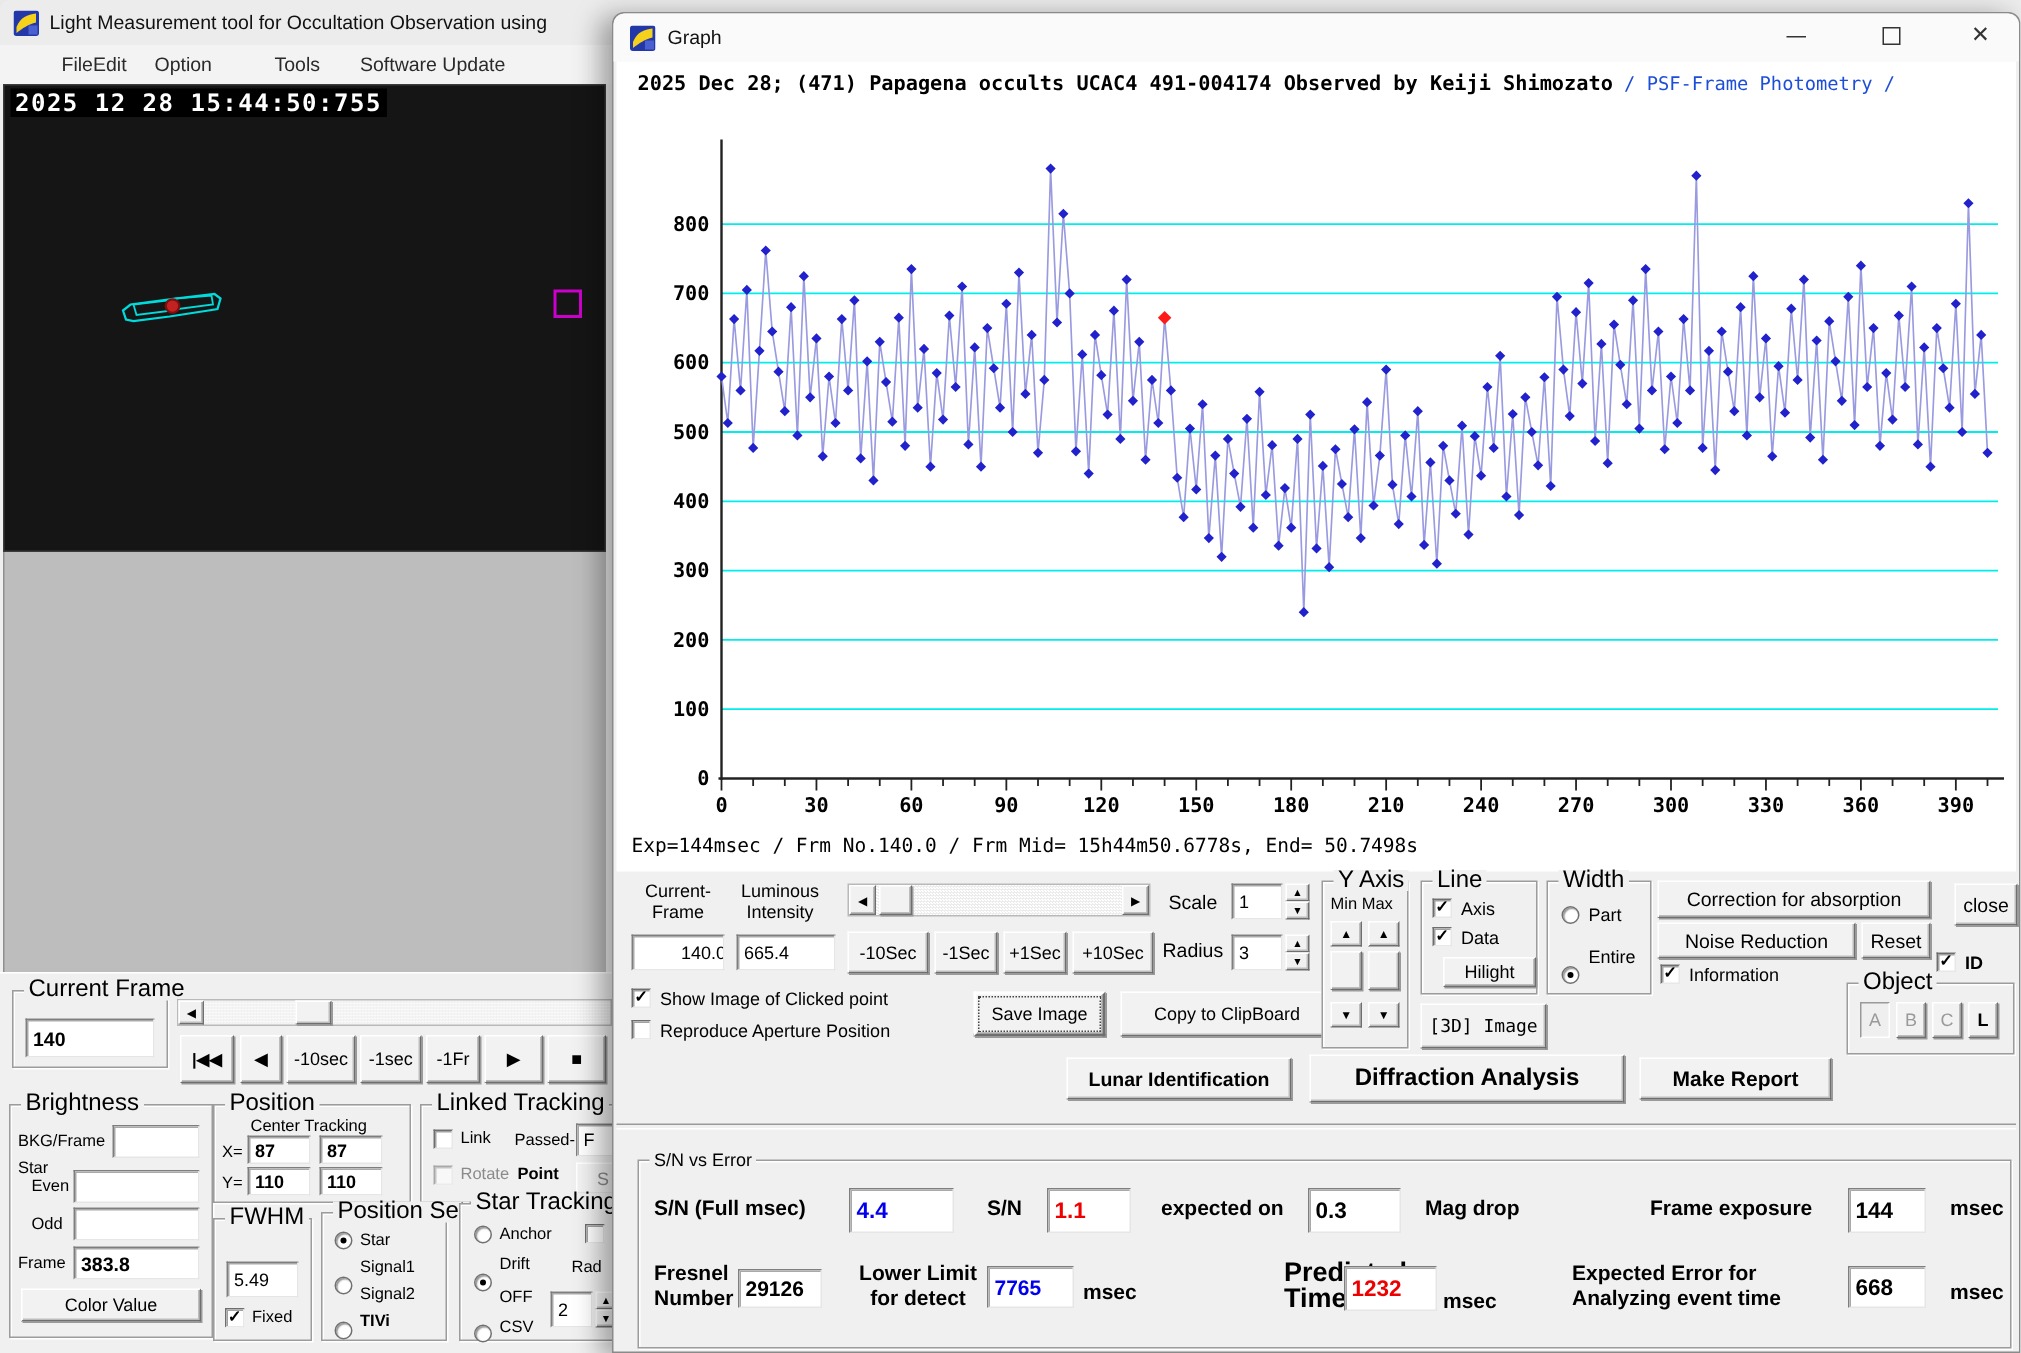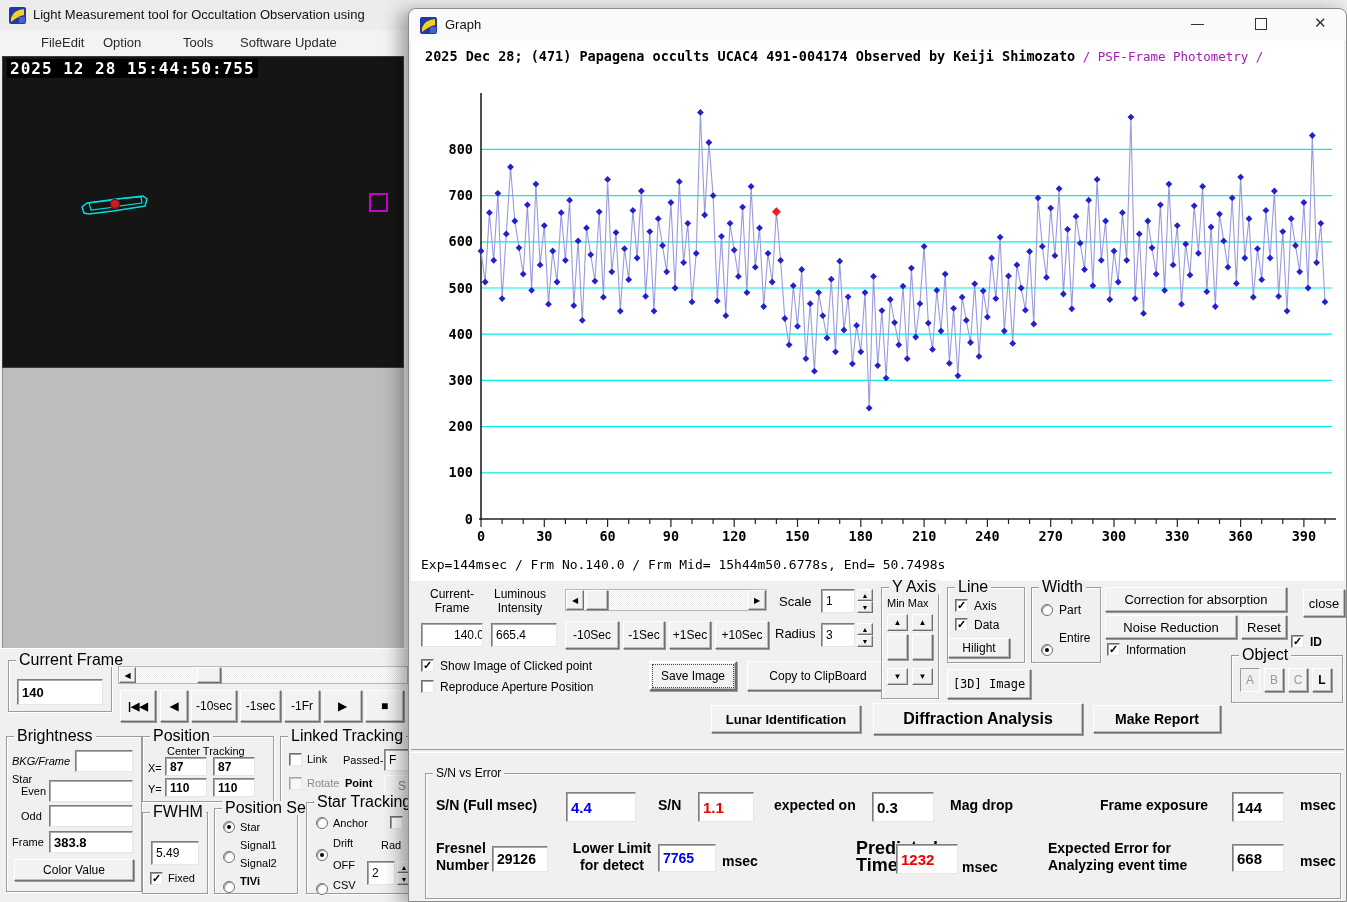--- a/index.html
+++ b/index.html
@@ -91,21 +91,21 @@
   <div class="abs btn" style="left:120px;top:690px;width:36px;height:32px;font-weight:bold;font-size:11px;">|◀◀</div>
   <div class="abs btn" style="left:160px;top:690px;width:28px;height:32px;">◀</div>
   <div class="abs btn" style="left:191px;top:690px;width:46px;height:32px;">-10sec</div>
   <div class="abs btn" style="left:240px;top:690px;width:41px;height:32px;">-1sec</div>
   <div class="abs btn" style="left:284px;top:690px;width:36px;height:32px;">-1Fr</div>
   <div class="abs btn" style="left:323px;top:690px;width:39px;height:32px;">▶</div>
   <div class="abs btn" style="left:365px;top:690px;width:39px;height:32px;">■</div>
 
   <div class="abs gb" style="left:6px;top:736px;width:136px;height:156px;background:#f0f0f0;">
     <span class="legend lbl11">Brightness</span>
-    <span class="abs lbl11" style="left:5px;top:18px;font-style:italic;">BKG/Frame</span>
+    <span class="abs lbl11" style="left:5px;top:18px;">BKG/Frame</span>
     <div class="abs field" style="left:68px;top:13px;width:58px;height:22px;"></div>
     <span class="abs lbl11" style="left:5px;top:36px;">Star</span>
     <span class="abs lbl11" style="left:14px;top:48px;">Even</span>
     <div class="abs field" style="left:42px;top:43px;width:84px;height:22px;"></div>
     <span class="abs lbl11" style="left:14px;top:73px;">Odd</span>
     <div class="abs field" style="left:42px;top:68px;width:84px;height:22px;"></div>
     <span class="abs lbl11" style="left:5px;top:99px;">Frame</span>
     <div class="abs field val-bold" style="left:42px;top:94px;width:84px;height:22px;font-size:13px;">383.8</div>
     <div class="abs btn" style="left:7px;top:122px;width:120px;height:22px;">Color Value</div>
   </div>
@@ -178,21 +178,21 @@
     <path d="M2 11 C5 4 9 3 15 2 L15 8 C10 9 6 12 2 15 Z" fill="#f4d11c"></path>
     <rect x="10" y="10" width="6" height="6" fill="#4a5fd0"></rect>
   </svg>
   <span class="abs titlebar-text" style="left:36px;top:1px;">Graph</span>
   <div class="abs" style="left:782px;top:15px;width:13px;height:1px;background:#333;"></div>
   <div class="abs" style="left:846px;top:9px;width:12px;height:12px;border:1.4px solid #333;box-sizing:border-box;"></div>
   <span class="abs" style="left:905px;top:5px;font-size:15px;color:#333;">✕</span>
 
   <div class="abs" style="left:2px;top:32px;width:933px;height:540px;background:#fff;">
     <div class="abs" style="left:14px;top:6px;white-space:nowrap;">
-      <span class="mono" style="font-size:13.5px;font-weight:bold;">2025 Dec 28; (471) Papagena occults UCAC4 491-004174 Observed by Keiji Shimozato</span><span class="mono" style="font-size:12.5px;color:#a21caf;"> / PSF-Frame Photometry /</span>
+      <span class="mono" style="font-size:13.5px;font-weight:bold;">2025 Dec 28; (471) Papagena occults UCAC4 491-004174 Observed by Keiji Shimozato</span><span class="mono" style="font-size:12.5px;color:#1d4ed8;"> / PSF-Frame Photometry /</span>
     </div>
     <svg id="chart-svg" class="abs" style="left:0;top:22px;" width="933" height="492" viewBox="0 0 933 492">
         <g>
           <line x1="70" y1="409.8" x2="921" y2="409.8" stroke="#00eded" stroke-width="1.2"></line>
           <line x1="70" y1="363.6" x2="921" y2="363.6" stroke="#00eded" stroke-width="1.2"></line>
           <line x1="70" y1="317.4" x2="921" y2="317.4" stroke="#00eded" stroke-width="1.2"></line>
           <line x1="70" y1="271.2" x2="921" y2="271.2" stroke="#00eded" stroke-width="1.2"></line>
           <line x1="70" y1="225" x2="921" y2="225" stroke="#00eded" stroke-width="1.2"></line>
           <line x1="70" y1="178.8" x2="921" y2="178.8" stroke="#00eded" stroke-width="1.2"></line>
           <line x1="70" y1="132.59999999999997" x2="921" y2="132.59999999999997" stroke="#00eded" stroke-width="1.2"></line>
@@ -327,21 +327,21 @@
     <div class="abs spinbtn" style="left:5px;top:80px;width:21px;height:17px;font-size:8px;">▼</div>
     <div class="abs spinbtn" style="left:30px;top:80px;width:21px;height:17px;font-size:8px;">▼</div>
   </div>
 
   <div class="abs gb" style="left:538px;top:578px;width:78px;height:76px;background:#f0f0f0;">
     <span class="legend lbl11">Line</span>
     <div class="abs cbbox" style="left:7px;top:11px;">✓</div>
     <span class="abs lbl" style="left:26px;top:11px;">Axis</span>
     <div class="abs cbbox" style="left:7px;top:30px;">✓</div>
     <span class="abs lbl" style="left:26px;top:30px;">Data</span>
-    <div class="abs btn" style="left:0;top:50px;width:62px;height:20px;">Hilight</div>
+    <div class="abs btn" style="left:14px;top:50px;width:62px;height:20px;">Hilight</div>
   </div>
 
   <div class="abs btn" style="left:538px;top:660px;width:84px;height:30px;font-family:'DejaVu Sans Mono',monospace;">[3D] Image</div>
 
   <div class="abs gb" style="left:622px;top:578px;width:70px;height:76px;background:#f0f0f0;">
     <span class="legend lbl11">Width</span>
     <div class="abs radio" style="left:9px;top:16px;"></div>
     <span class="abs lbl" style="left:27px;top:15px;">Part</span>
     <div class="abs radio sel" style="left:9px;top:44px;"></div>
     <span class="abs lbl" style="left:27px;top:43px;">Entire</span>

